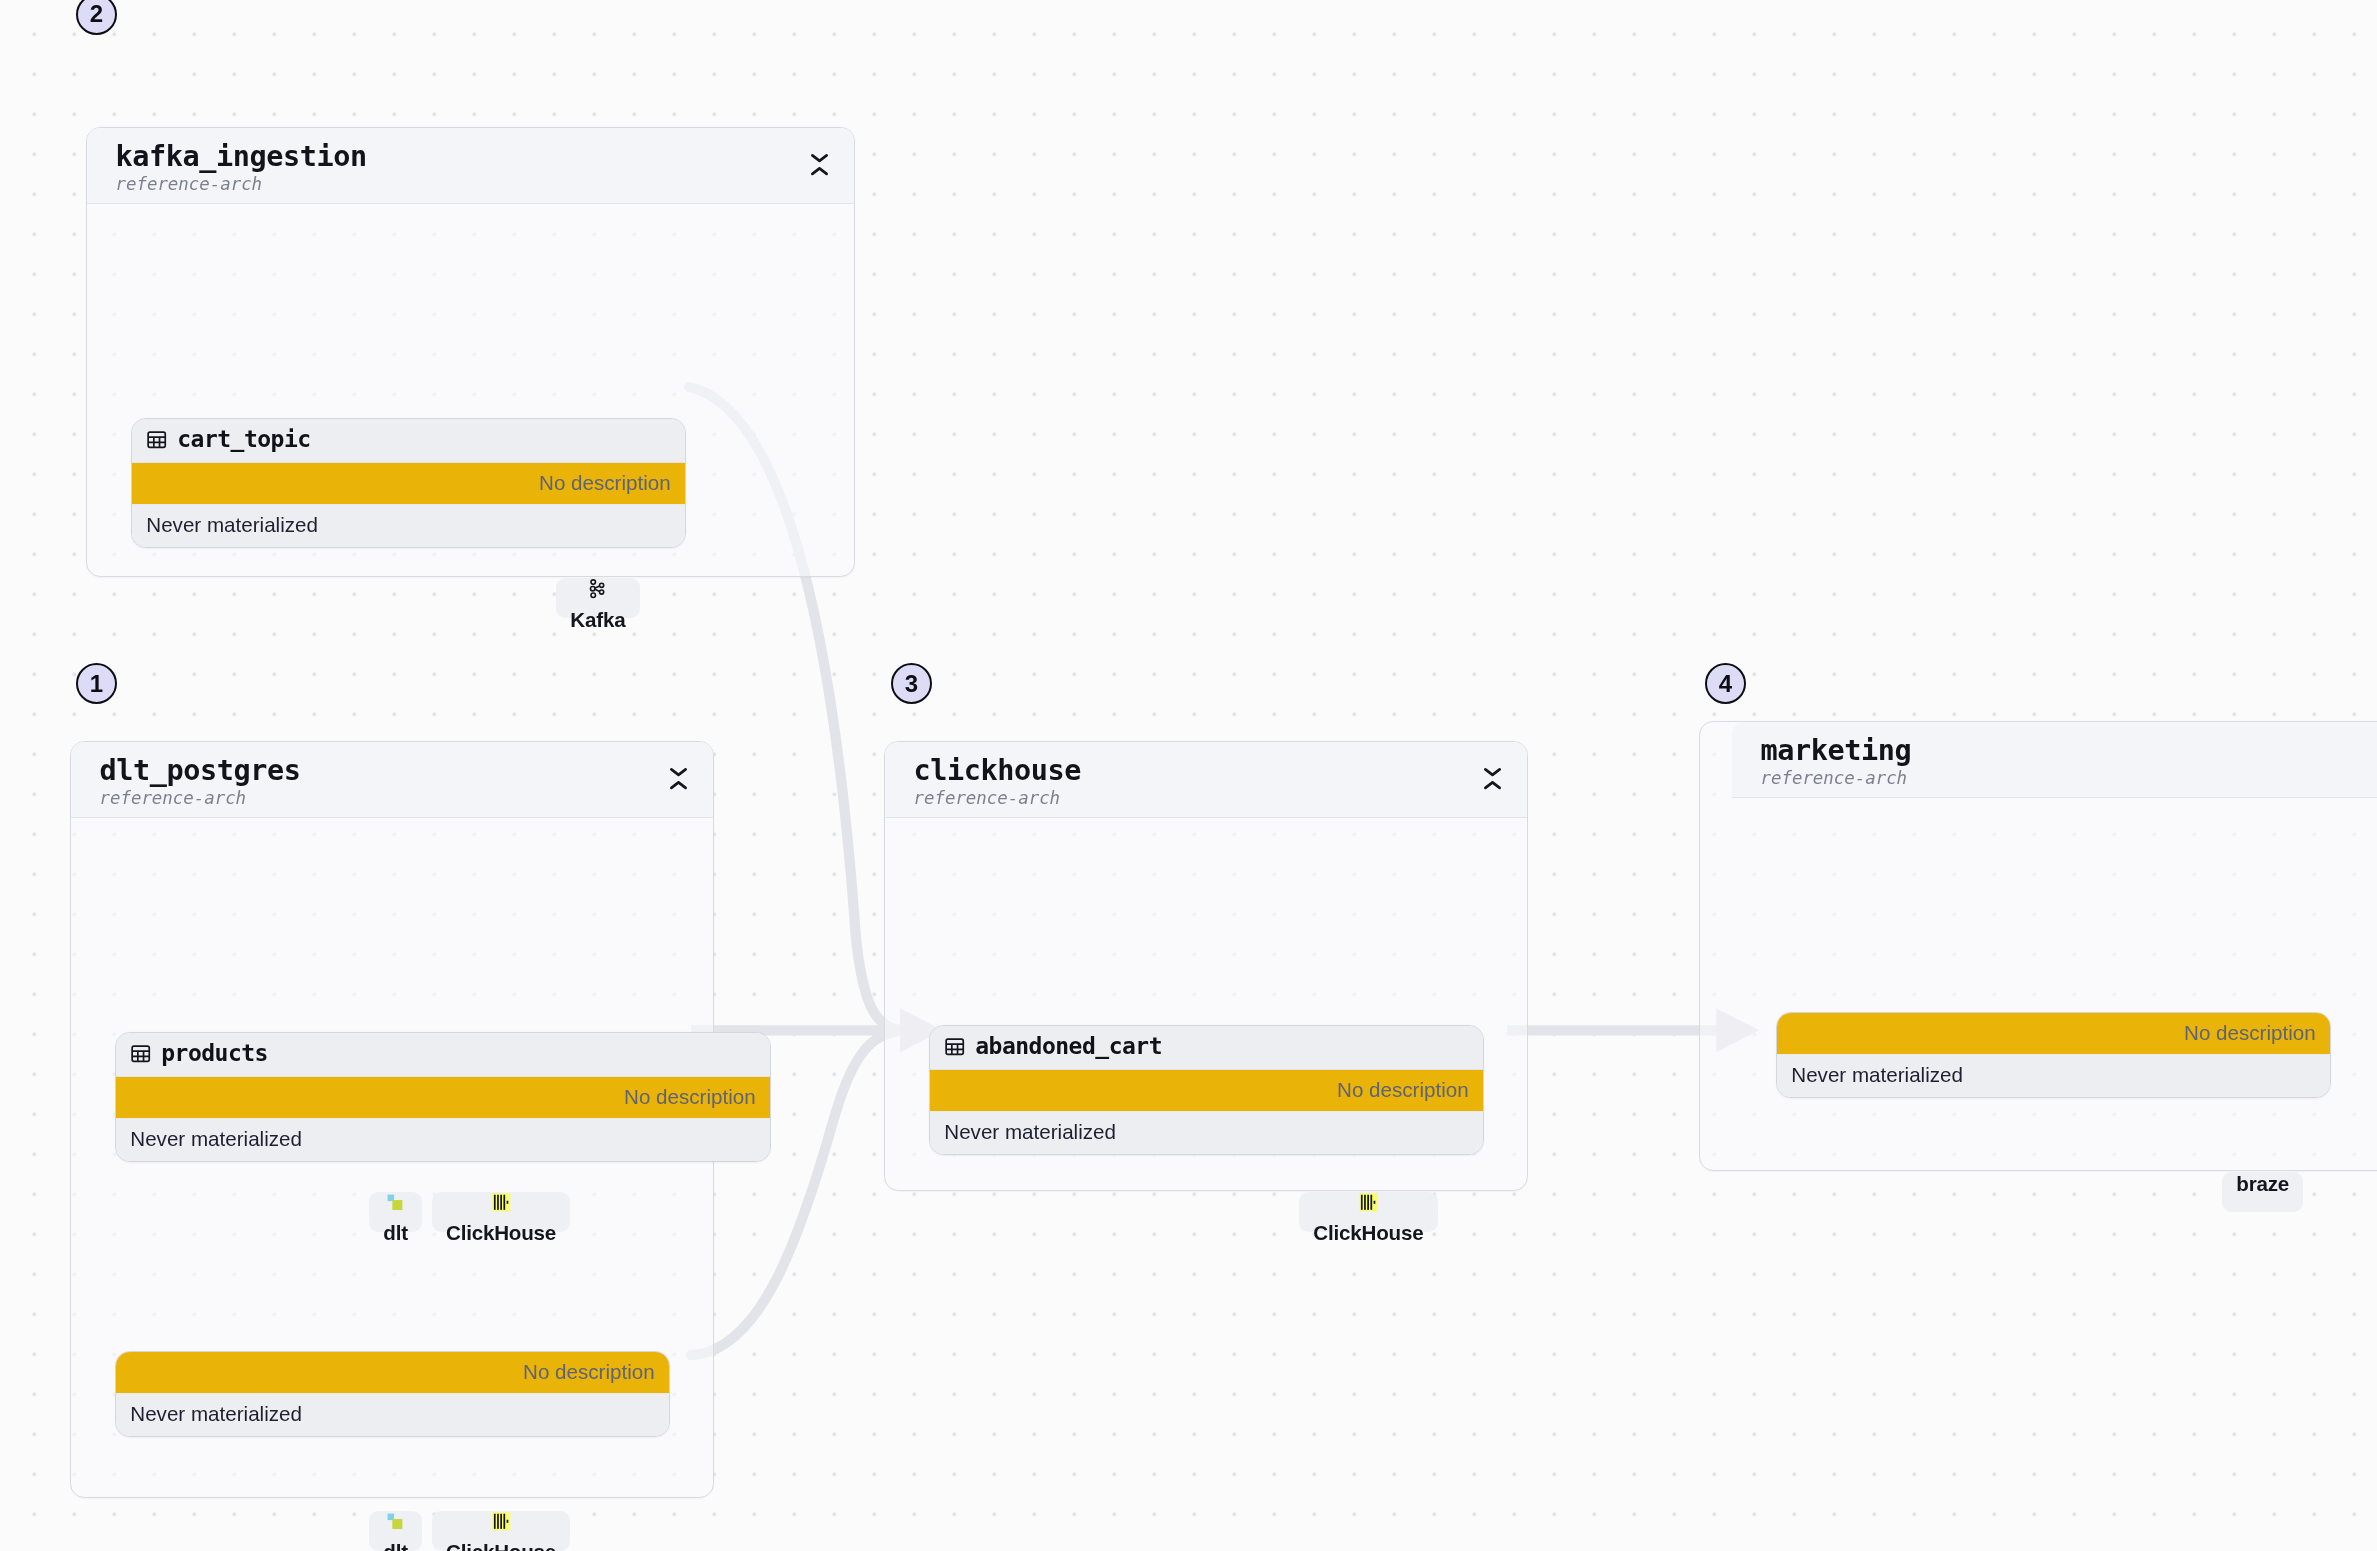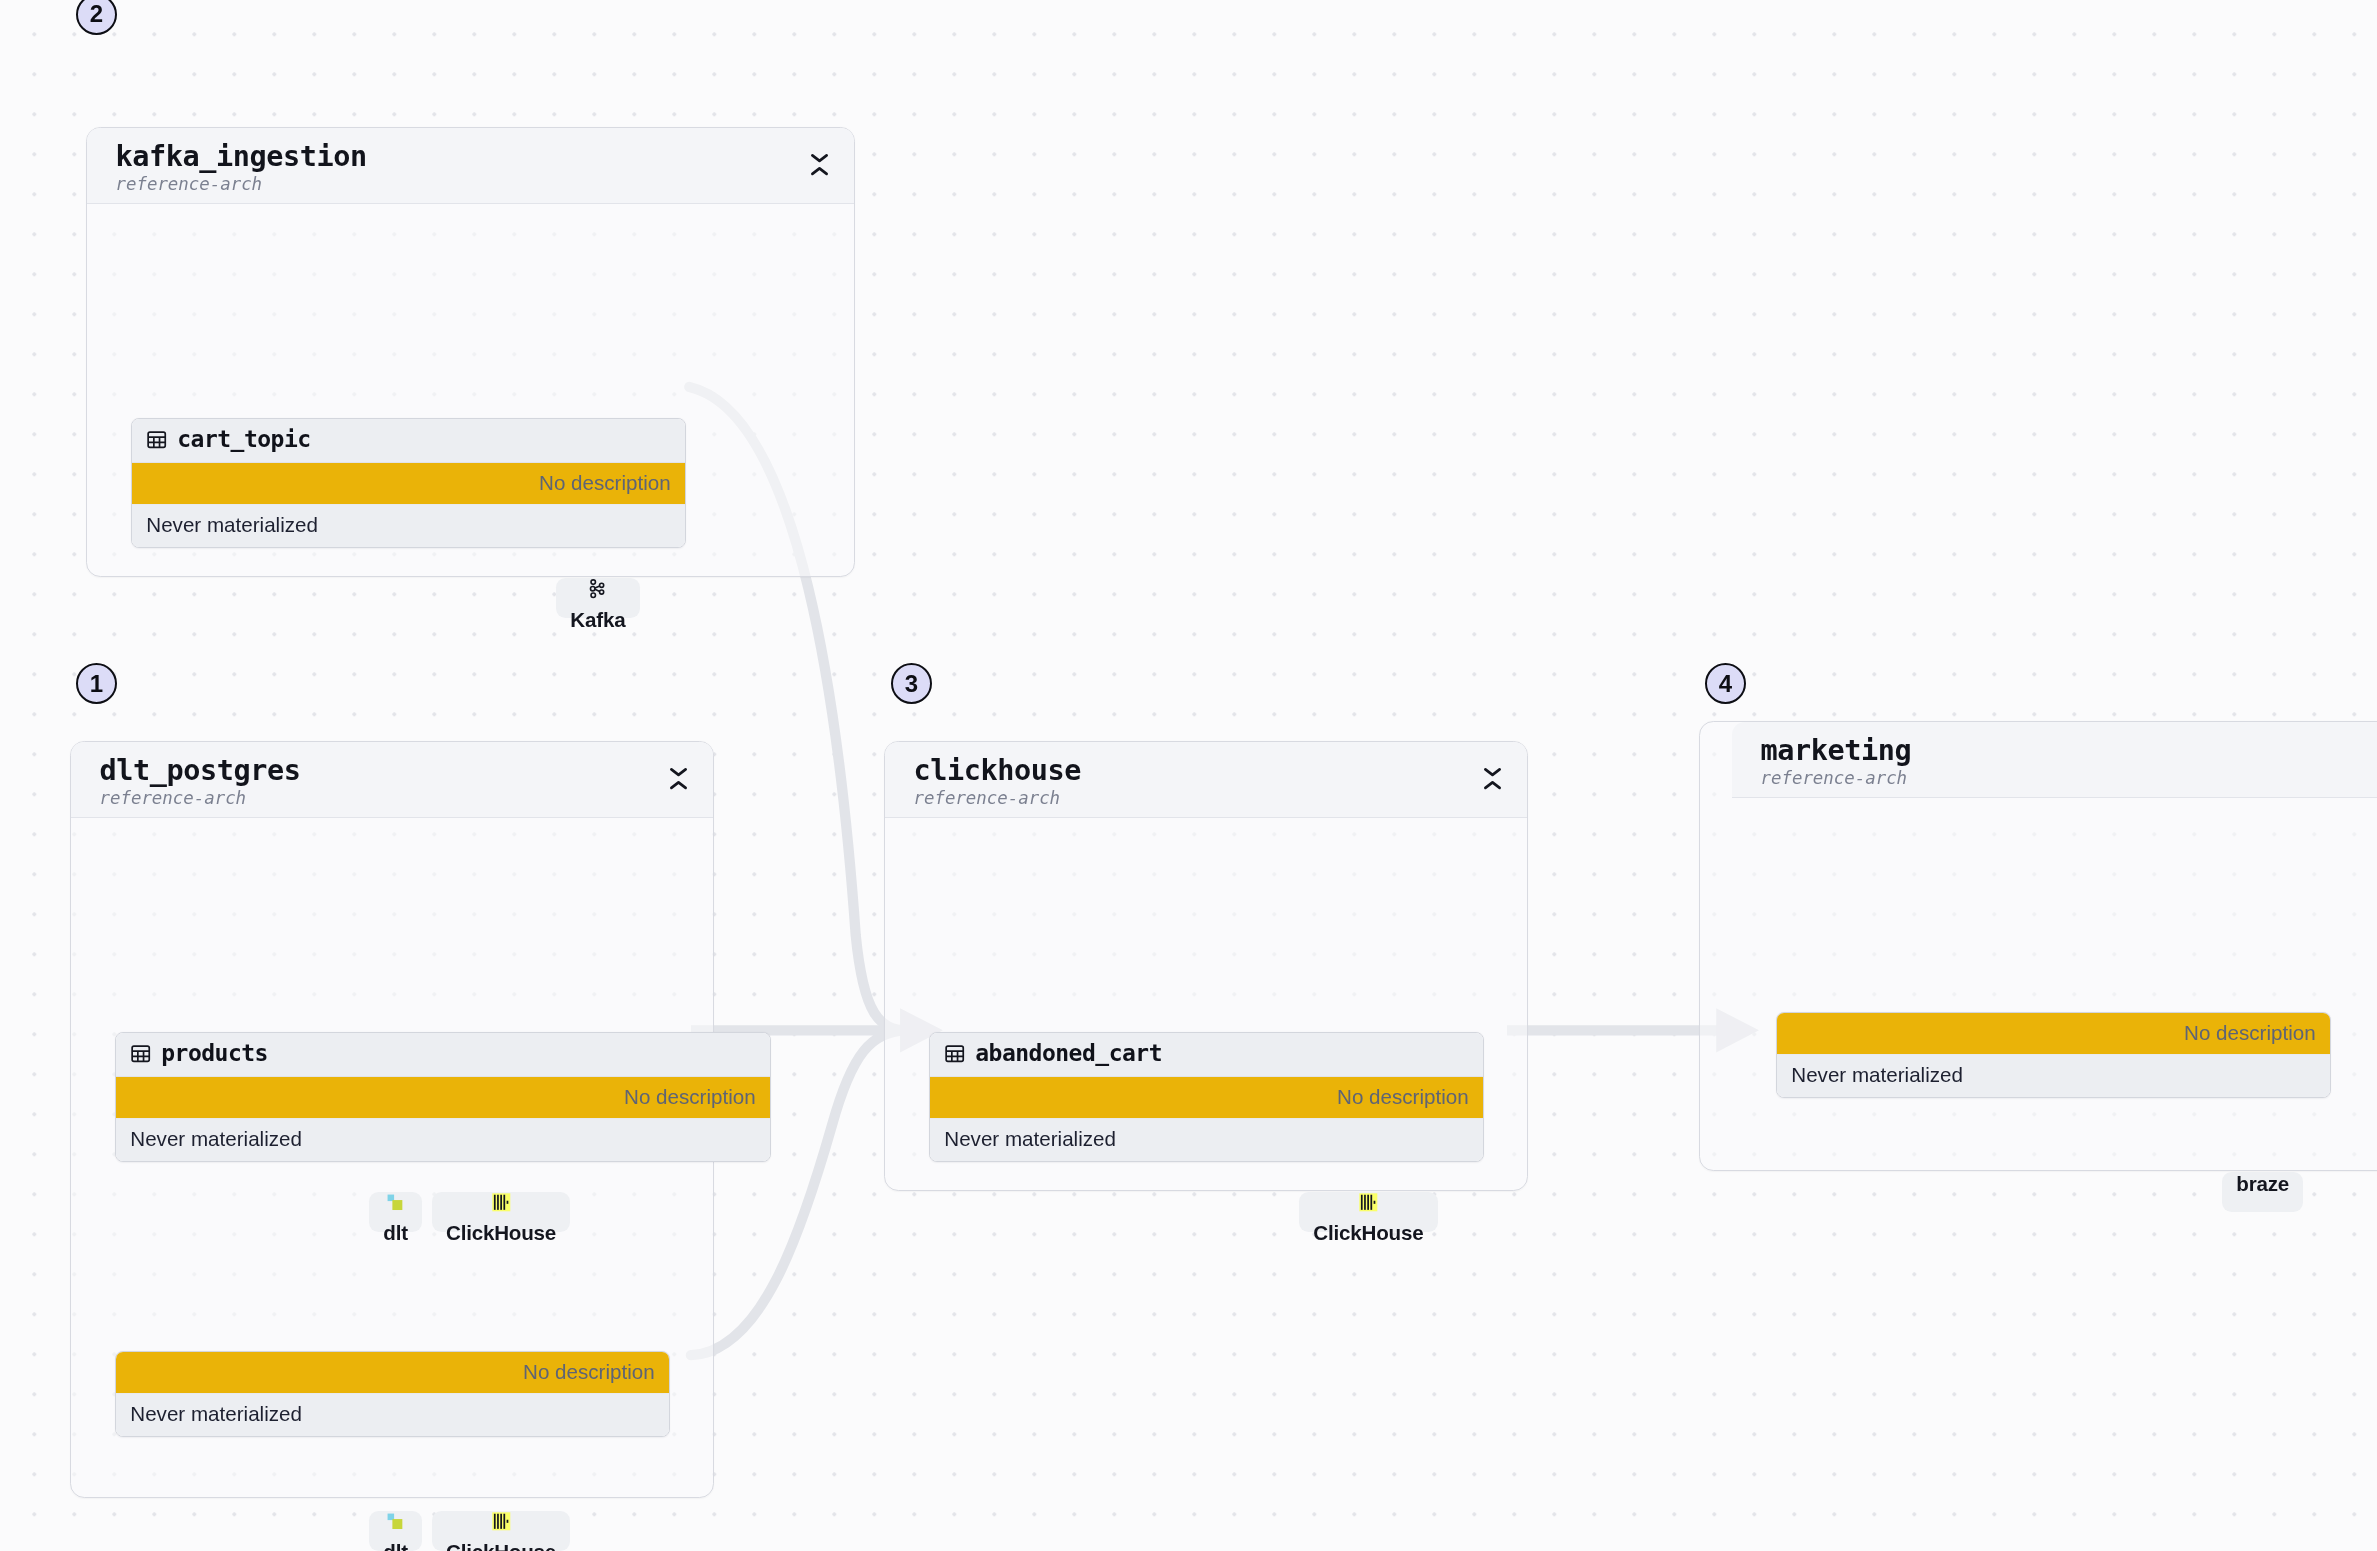--- a/index.html
+++ b/index.html
@@ -87,21 +87,21 @@
   }
   .collapse-btn svg { display: block; }
 
   .group-body { position: relative; width: 100%; }
 
   
   .node {
     position: absolute;
     z-index: 3;
     border: 1.6px solid #d3d6dd;
-    border-radius: 8px;
+    border-radius: 15px;
     overflow: hidden;
     background: #ffffff;
     box-shadow: 0 0.8px 1.6px rgba(20, 22, 40, 0.05);
   }
 
   .node-head {
     background: #eceef2;
     padding: 8px 14.3px 9.5px 14.3px;
     display: flex;
     align-items: center;
@@ -363,21 +363,21 @@
       <div class="collapse-btn">
         <svg width="19" height="10.3" viewBox="0 0 24 13">
             <path d="M3 3 L12 10 L21 3" fill="none" stroke="#14161f" stroke-width="3.4" stroke-linecap="round" stroke-linejoin="round"></path>
           </svg>
         <svg width="19" height="10.3" viewBox="0 0 24 13">
             <path d="M3 10 L12 3 L21 10" fill="none" stroke="#14161f" stroke-width="3.4" stroke-linecap="round" stroke-linejoin="round"></path>
           </svg>
       </div>
     </div>
     <div class="group-body">
-      <div class="node" style="left:44px; top:214px; width:555px;">
+      <div class="node" style="left:44px; top:207px; width:555px;">
         <div class="node-head">
           <span class="badge-icon">
             <svg width="21.4" height="21.4" viewBox="0 0 24 24">
               <rect x="2.4" y="3.4" width="19.2" height="17.2" rx="2" fill="none" stroke="#14161f" stroke-width="1.9"></rect>
               <line x1="2.4" y1="9.2" x2="21.6" y2="9.2" stroke="#14161f" stroke-width="1.9"></line>
               <line x1="2.4" y1="15" x2="21.6" y2="15" stroke="#14161f" stroke-width="1.9"></line>
               <line x1="8.8" y1="9.2" x2="8.8" y2="20.6" stroke="#14161f" stroke-width="1.9"></line>
               <line x1="15.2" y1="9.2" x2="15.2" y2="20.6" stroke="#14161f" stroke-width="1.9"></line>
             </svg>
           </span>

